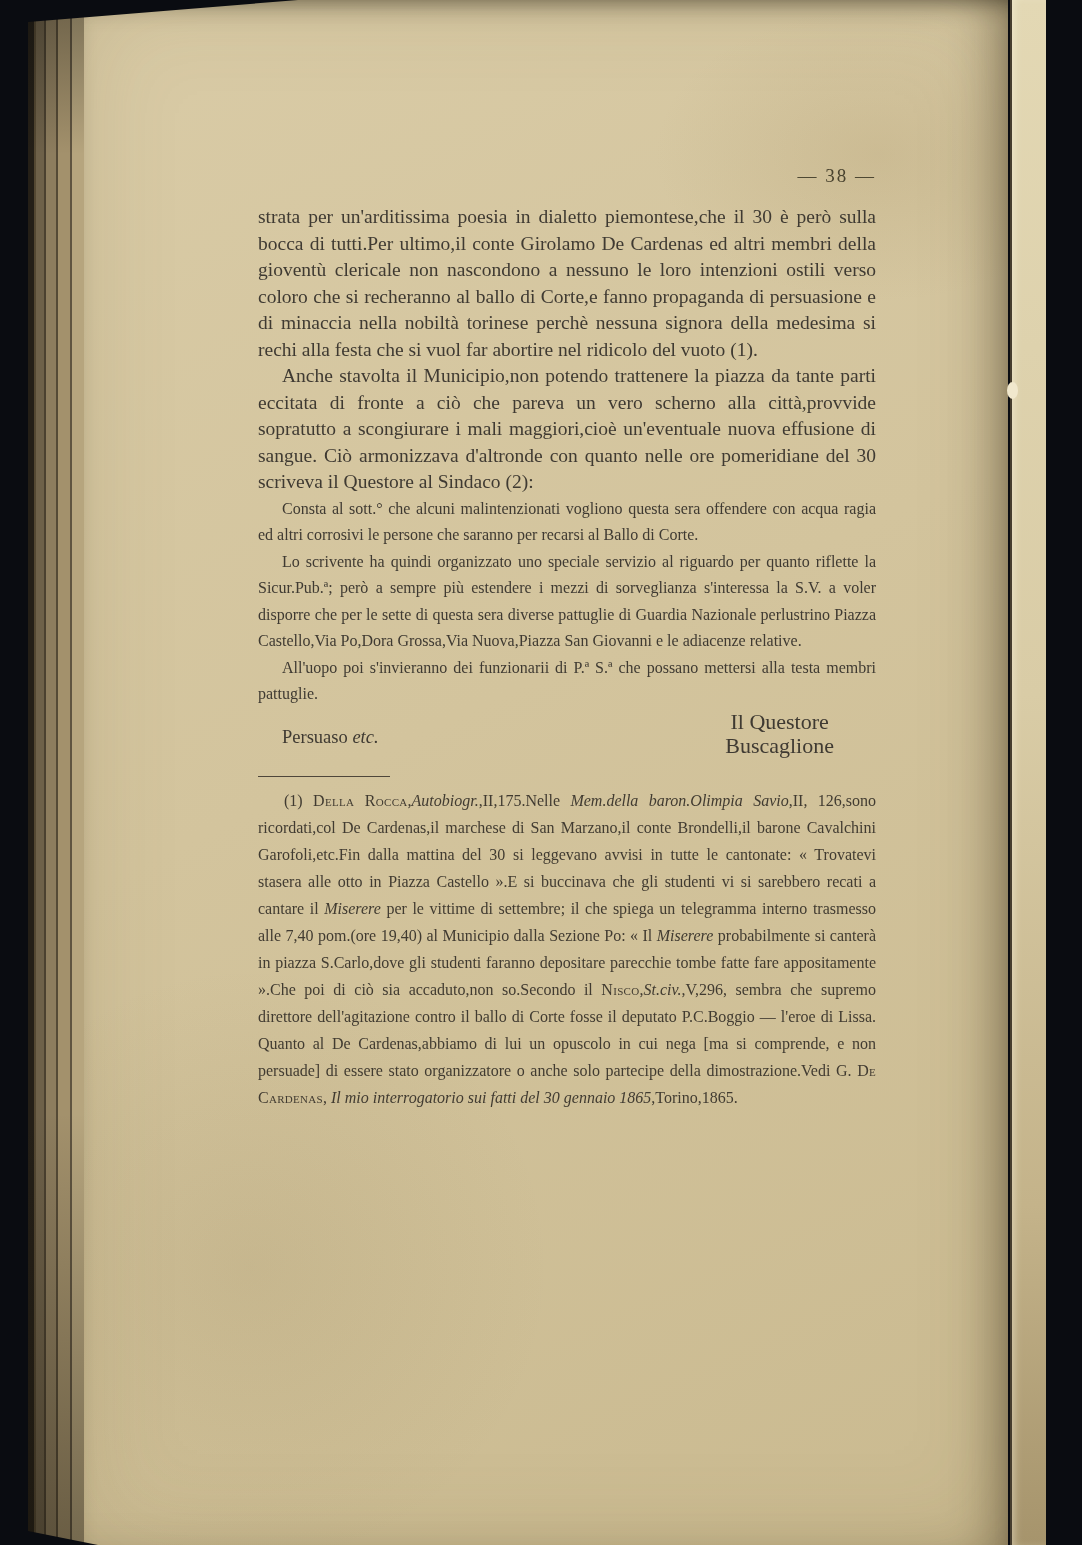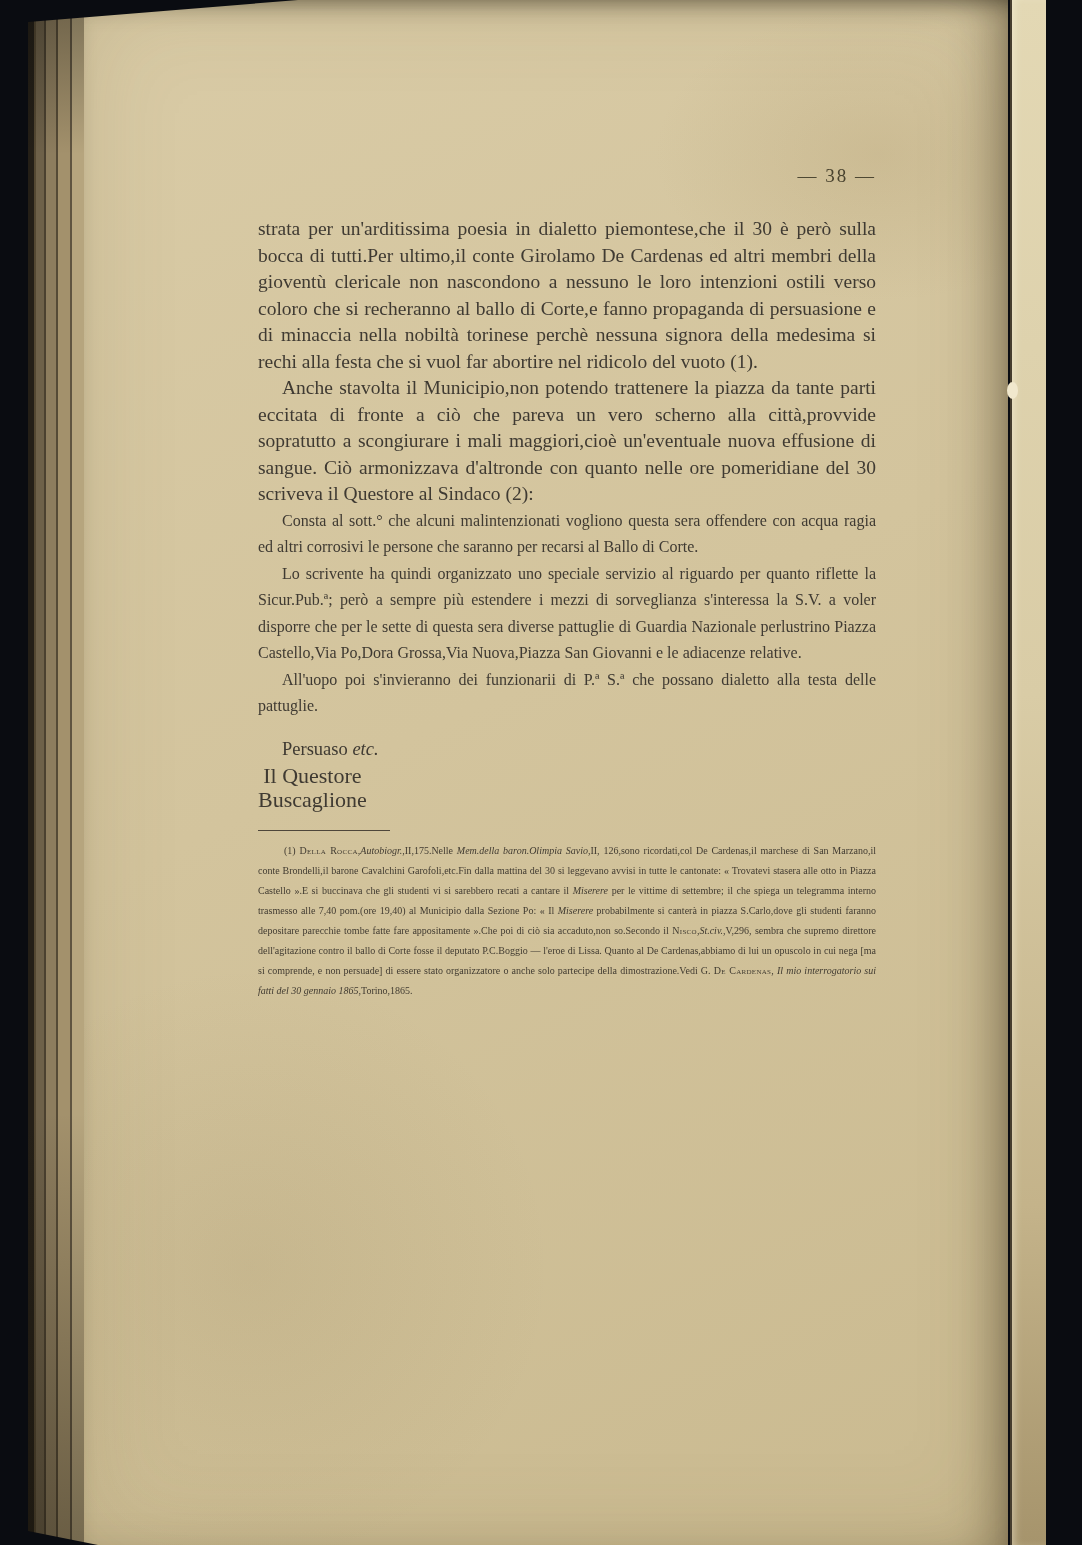--- a/index.html
+++ b/index.html
@@ -69,40 +69,40 @@
 
   
   .content {
     position: absolute; left: 174px; top: 0; width: 618px;
     color: #3f3a32;
   }
   .page-number {
     position: absolute; top: 165px; left: 0; width: 100%;
     text-align: right; font-size: 19px; letter-spacing: 2px; color: #49432f;
   }
-  .text-flow { position: absolute; top: 216px; left: 0; width: 100%; }
+  .text-flow { position: absolute; top: 204px; left: 0; width: 100%; }
 
   p.body-para {
     font-size: 19.5px; line-height: 26.5px; text-align: justify; text-indent: 24px;
   }
   p.body-para.first { text-indent: 0; }
 
   .letter-date {
     font-size: 18.5px; line-height: 27px; text-align: right; padding-right: 28px;
   }
   p.letter-para {
     font-size: 16px; line-height: 26.5px; text-align: justify; text-indent: 24px;
   }
-  .sig-row { display: flex; justify-content: space-between; align-items: flex-start; flex-direction: column; }
+  .sig-row { display: flex; justify-content: space-between; align-items: flex-start; }
   .closing { font-size: 18.5px; line-height: 26.5px; text-indent: 24px; margin-top: 16px; }
   .signature { text-align: center; margin-right: 42px; font-size: 22px; line-height: 24px; margin-top: 2px; }
 
   .fn-rule { width: 132px; border-top: 1.5px solid #4e463a; margin: 18px 0 10px 0; }
   p.footnote {
-    font-size: 10px; line-height: 20px; text-align: justify; text-indent: 26px;
+    font-size: 16px; line-height: 27px; text-align: justify; text-indent: 26px;
     color: #413b31;
     font-family: Liberation Serif, serif;
   }
 
   .seg-p  { font-style: normal; }
   .seg-it { font-style: italic; }
   .seg-sc { font-variant: small-caps; letter-spacing: 0.3px; }
 </style>
 </head>
 <body>
@@ -131,21 +131,21 @@
 
         <p class="body-para first">strata per un'arditissima poesia in dialetto piemontese,che il 30 è però sulla bocca di tutti.Per ultimo,il conte Girolamo De Cardenas ed altri membri della gioventù clericale non nascondono a nessuno le loro intenzioni ostili verso coloro che si recheranno al ballo di Corte,e fanno propaganda di persuasione e di minaccia nella nobiltà torinese perchè nessuna signora della medesima si rechi alla festa che si vuol far abortire nel ridicolo del vuoto (1).</p>
 
         <p class="body-para">Anche stavolta il Municipio,non potendo trattenere la piazza da tante parti eccitata di fronte a ciò che pareva un vero scherno alla città,provvide sopratutto a scongiurare i mali maggiori,cioè un'eventuale nuova effusione di sangue. Ciò armonizzava d'altronde con quanto nelle ore pomeridiane del 30 scriveva il Questore al Sindaco (2):</p>
 
 
         <p class="letter-para">Consta al sott.° che alcuni malintenzionati vogliono questa sera offendere con acqua ragia ed altri corrosivi le persone che saranno per recarsi al Ballo di Corte.</p>
 
         <p class="letter-para">Lo scrivente ha quindi organizzato uno speciale servizio al riguardo per quanto riflette la Sicur.Pub.ª; però a sempre più estendere i mezzi di sorveglianza s'interessa la S.V. a voler disporre che per le sette di questa sera diverse pattuglie di Guardia Nazionale perlustrino Piazza Castello,Via Po,Dora Grossa,Via Nuova,Piazza San Giovanni e le adiacenze relative.</p>
 
-        <p class="letter-para">All'uopo poi s'invieranno dei funzionarii di P.ª S.ª che possano dialetto alla testa delle pattuglie.</p>
+        <p class="letter-para">All'uopo poi s'invieranno dei funzionarii di P.ª S.ª che possano mettersi alla testa membri pattuglie.</p>
 
         <div class="sig-row">
           <p class="closing"><span class="seg-p">Persuaso </span><span class="seg-it">etc.</span></p>
           <div class="signature">
             <div>Il Questore</div>
             <div>Buscaglione</div>
           </div>
         </div>
 
         <div class="fn-rule"></div>

